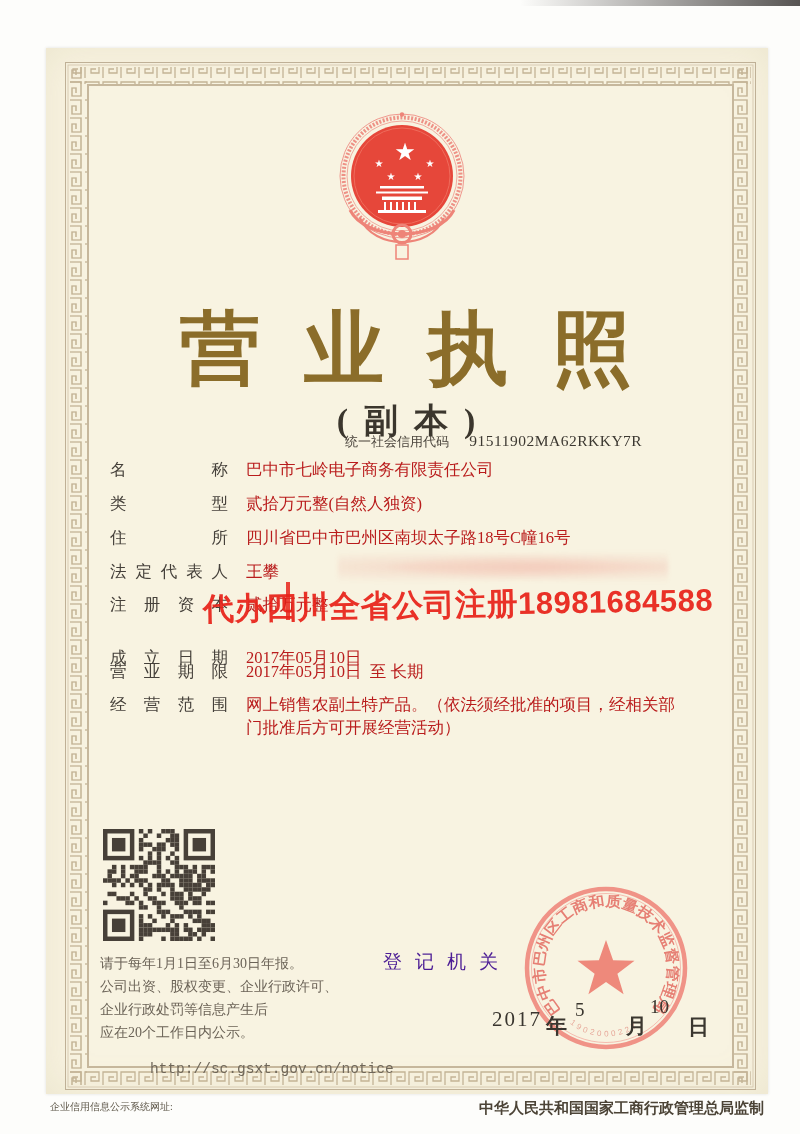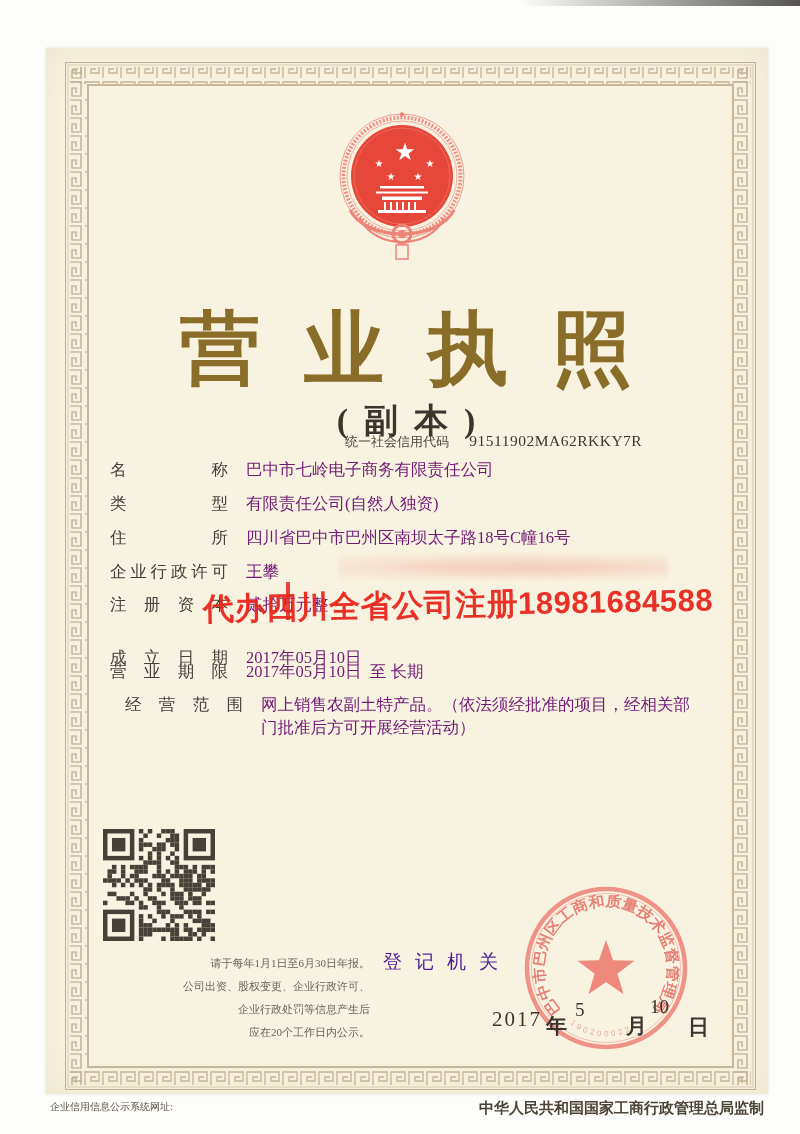--- a/index.html
+++ b/index.html
@@ -20,33 +20,33 @@
     font-family:"Liberation Sans","DejaVu Sans",sans-serif;}
   #subtitle{left:0;top:398px;width:812px;text-align:center;font-size:34px;font-weight:700;
     color:#3b362d;letter-spacing:16px;text-indent:16px;}
   #code-line{left:345px;top:432px;font-size:13px;color:#4a443c;}
   #code-line .code{font-size:15.5px;letter-spacing:.5px;color:#3c3831;margin-left:17px;}
   
   .row{position:absolute;left:110px;width:600px;font-size:16.5px;color:#46413a;line-height:23px;}
   .flabel{display:inline-block;width:118px;text-align:justify;text-align-last:justify;
     vertical-align:top;color:#45403a;}
   .fvalue{display:inline-block;margin-left:18px;width:455px;vertical-align:top;
-    white-space:pre-wrap;color:#701a75;}
+    white-space:pre-wrap;color:#b91c1c;}
   
   #watermark{left:203px;top:584px;font-size:31px;font-weight:700;color:#e8231a;
     font-family:"Liberation Sans","DejaVu Sans",sans-serif;letter-spacing:.5px;
     transform:rotate(-1deg);opacity:.93;white-space:nowrap;z-index:6;}
   #wm-divider{left:286px;top:582px;width:4px;height:38px;background:#e8231a;opacity:.85;z-index:6;}
   #bleed{left:338px;top:548px;width:330px;height:38px;filter:blur(2px);z-index:1;
     background:radial-gradient(ellipse at 25% 50%,rgba(230,80,70,.14),transparent 60%),
                radial-gradient(ellipse at 60% 50%,rgba(230,80,70,.11),transparent 55%),
                radial-gradient(ellipse at 88% 50%,rgba(230,80,70,.12),transparent 60%);}
   
   #qr{left:103px;top:829px;width:112px;height:112px;}
-  #notes{left:100px;top:952px;width:270px;font-size:11px;line-height:23px;color:#6b6357;text-align:right;}
+  #notes{left:100px;top:952px;width:270px;font-size:14px;line-height:23px;color:#6b6357;}
   #reg-label{left:383px;top:949px;font-size:19px;color:#4c1d95;letter-spacing:13px;white-space:nowrap;}
   
   #seal{left:496px;top:858px;width:220px;height:220px;z-index:3;}
   .date-part{position:absolute;color:#3a362f;z-index:5;}
   #d-year{left:492px;top:1007px;font-size:21px;letter-spacing:2px;}
   #d-ychar{left:546px;top:1012px;font-size:21px;font-weight:700;}
   #d-month{left:575px;top:999px;font-size:19px;}
   #d-mchar{left:626px;top:1012px;font-size:21px;font-weight:700;}
   #d-day{left:650px;top:996px;font-size:19px;}
   #d-dchar{left:688px;top:1013px;font-size:21px;font-weight:700;}
@@ -117,38 +117,38 @@
 
   <div id="code-line" class="abs">
     <span>统一社会信用代码</span>
     <span class="code">91511902MA62RKKY7R</span>
   </div>
 
   <div class="row" style="top:458px;">
     <span class="flabel">名称</span><span class="fvalue">巴中市七岭电子商务有限责任公司</span>
   </div>
   <div class="row" style="top:492px;">
-    <span class="flabel">类型</span><span class="fvalue">有限责任公司(自然人独资)</span>
+    <span class="flabel">类型</span><span class="fvalue">贰拾万元整(自然人独资)</span>
   </div>
   <div class="row" style="top:526px;">
     <span class="flabel">住所</span><span class="fvalue">四川省巴中市巴州区南坝太子路18号C幢16号</span>
   </div>
   <div class="row" style="top:560px;">
-    <span class="flabel">企业行政许可</span><span class="fvalue">王攀</span>
+    <span class="flabel">法定代表人</span><span class="fvalue">王攀</span>
   </div>
   <div class="row" style="top:593px;">
     <span class="flabel">注册资本</span><span class="fvalue">贰拾万元整</span>
   </div>
   <div class="row" style="top:646px;">
     <span class="flabel">成立日期</span><span class="fvalue">2017年05月10日</span>
   </div>
   <div class="row" style="top:660px;">
     <span class="flabel">营业期限</span><span class="fvalue">2017年05月10日  至 长期</span>
   </div>
-  <div class="row" style="top:693px;margin-left:15px;">
+  <div class="row" style="top:693px;">
     <span class="flabel">经营范围</span><span class="fvalue">网上销售农副土特产品。（依法须经批准的项目，经相关部
 门批准后方可开展经营活动）</span>
   </div>
 
   <div id="bleed" class="abs"></div>
   <div id="watermark" class="abs">代办四川全省公司注册18981684588</div>
   <div id="wm-divider" class="abs"></div>
 
   <svg id="qr" class="abs" viewBox="0 0 25 25">
       <rect x="8" y="0" width="1" height="1" fill="#474038"></rect>
@@ -416,17 +416,18 @@
     </text>
   </svg>
 
   <span id="d-year" class="date-part">2017</span>
   <span id="d-ychar" class="date-part">年</span>
   <span id="d-month" class="date-part">5</span>
   <span id="d-mchar" class="date-part">月</span>
   <span id="d-day" class="date-part">10</span>
   <span id="d-dchar" class="date-part">日</span>
 
+  <div id="public-url" class="abs">http://sc.gsxt.gov.cn/notice</div>
   <div id="footer-left" class="abs">企业信用信息公示系统网址:</div>
   <div id="footer-right" class="abs">中华人民共和国国家工商行政管理总局监制</div>
 
   <div id="scan-edge" class="abs"></div>
 </div>
 
 </body></html>

